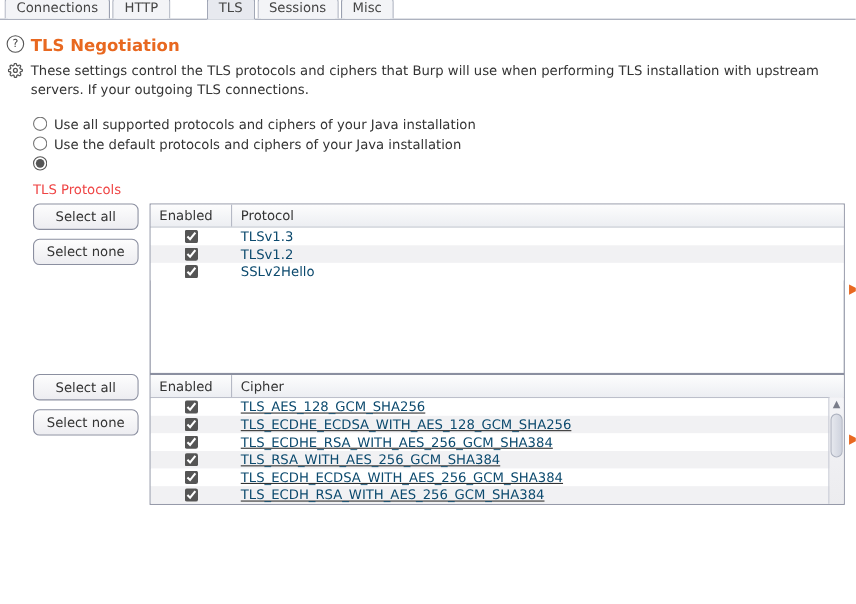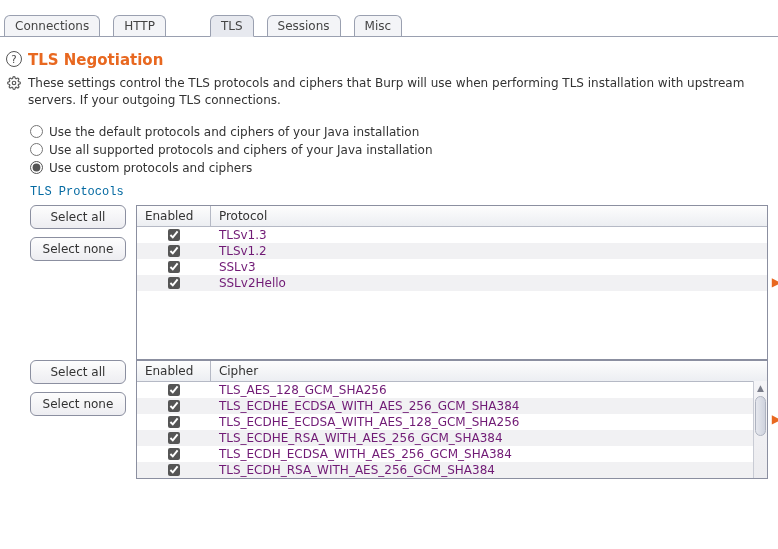--- a/index.html
+++ b/index.html
@@ -11,23 +11,23 @@
     width: 778px;
     height: 549px;
     overflow: hidden;
     position: relative;
   }
   
   .tabbar {
     display: flex;
     align-items: flex-end;
     padding: 2px 0 0 4px;
-    height: 37px;
+    height: 18px;
     border-bottom: 1px solid #9aa0b0;
-    gap: 11px;
+    gap: 0;
   }
   .tab {
     padding: 3px 10px 3px 10px;
     border: 1px solid #9aa0b0;
     border-bottom: none;
     border-top-left-radius: 6px;
     border-top-right-radius: 6px;
     background: #f3f4f7;
     color: #444;
     margin-right: 2px;
@@ -80,24 +80,23 @@
     font-size: 12px;
     line-height: 1.4;
     margin-bottom: 12px;
   }
   
   .radio-list { padding-left: 24px; margin-bottom: 8px; }
   .radio-row { display: flex; align-items: center; margin: 4px 0; gap: 6px; }
   input[type=radio] { accent-color: #555; }
   
   .subheading {
-    color: #0369a1;
+    color: #ef4444;
     font-size: 12px;
     margin: 10px 0 6px 24px;
-    font-family: Liberation Mono, monospace;
   }
   
   .twocol { display: flex; align-items: flex-start; padding-left: 24px; gap: 10px; }
   .btncol { display: flex; flex-direction: column; gap: 8px; width: 96px; }
   .btn {
     border: 1px solid #8b8fa0;
     background: linear-gradient(#fdfdfd, #ededf1);
     border-radius: 6px;
     padding: 4px 0;
     font-size: 12px;
@@ -124,21 +123,21 @@
     font-size: 12px;
   }
   .th:last-child { border-right: none; }
   .th.enabled-col { width: 74px; }
   .th.protocol-col, .th.cipher-col { flex: 1; }
   .table-body { }
   .tr { display: flex; align-items: center; height: 16px; }
   .tr:nth-child(odd) { background: #ffffff; }
   .tr:nth-child(even) { background: #f1f1f3; }
   .td-chk { width: 74px; display:flex; justify-content:center; }
-  .td-txt { flex:1; padding-left:8px; color:#701a75; font-size:12px; }
+  .td-txt { flex:1; padding-left:8px; color:#0c4a6e; font-size:12px; }
   input[type=checkbox] { width: 12px; height: 12px; accent-color:#555; }
   
   .side-arrow {
     position: absolute;
     right: -14px;
     top: 50%;
     transform: translateY(-50%);
     color: #e86820;
     font-size: 12px;
     cursor: pointer;
@@ -191,29 +190,28 @@
         <circle cx="12" cy="12" r="3"></circle>
         <path d="M19.4 15a1.65 1.65 0 0 0 .33 1.82l.06.06a2 2 0 1 1-2.83 2.83l-.06-.06a1.65 1.65 0 0 0-1.82-.33 1.65 1.65 0 0 0-1 1.51V21a2 2 0 1 1-4 0v-.09a1.65 1.65 0 0 0-1-1.51 1.65 1.65 0 0 0-1.82.33l-.06.06a2 2 0 1 1-2.83-2.83l.06-.06a1.65 1.65 0 0 0 .33-1.82 1.65 1.65 0 0 0-1.51-1H3a2 2 0 1 1 0-4h.09a1.65 1.65 0 0 0 1.51-1 1.65 1.65 0 0 0-.33-1.82l-.06-.06a2 2 0 1 1 2.83-2.83l.06.06a1.65 1.65 0 0 0 1.82.33h0a1.65 1.65 0 0 0 1-1.51V3a2 2 0 1 1 4 0v.09a1.65 1.65 0 0 0 1 1.51 1.65 1.65 0 0 0 1.82-.33l.06-.06a2 2 0 1 1 2.83 2.83l-.06.06a1.65 1.65 0 0 0-.33 1.82v0a1.65 1.65 0 0 0 1.51 1H21a2 2 0 1 1 0 4h-.09a1.65 1.65 0 0 0-1.51 1z"></path>
       </svg>
     </span>
     <div class="desc">These settings control the TLS protocols and ciphers that Burp will use when performing TLS installation with upstream servers. If your outgoing TLS connections.</div>
   </div>
 
   <div class="radio-list">
     <label class="radio-row">
       <input type="radio" name="tlsmode" style="">
+      <span>Use all supported protocols and ciphers of your Java installation</span>
+    </label>
+    <label class="radio-row">
+      <input type="radio" name="tlsmode" style="">
       <span>Use the default protocols and ciphers of your Java installation</span>
     </label>
     <label class="radio-row">
-      <input type="radio" name="tlsmode" style="">
-      <span>Use all supported protocols and ciphers of your Java installation</span>
-    </label>
-    <label class="radio-row">
       <input type="radio" name="tlsmode" checked="" style="">
-      <span>Use custom protocols and ciphers</span>
     </label>
   </div>
 
   <div class="subheading">TLS Protocols</div>
   <div class="twocol">
     <div class="btncol">
       <div class="btn">Select all</div>
       <div class="btn">Select none</div>
     </div>
     <div class="table-wrap">
@@ -231,67 +229,61 @@
           <div class="tr">
             <div class="td-chk">
               <input type="checkbox" checked="" style="">
             </div>
             <div class="td-txt">TLSv1.2</div>
           </div>
           <div class="tr">
             <div class="td-chk">
               <input type="checkbox" checked="" style="">
             </div>
-            <div class="td-txt">SSLv3</div>
-          </div>
-          <div class="tr">
-            <div class="td-chk">
-              <input type="checkbox" checked="" style="">
-            </div>
             <div class="td-txt">SSLv2Hello</div>
           </div>
         </div>
       <div class="side-arrow">▶</div>
     </div>
   </div>
 
   <div class="twocol">
     <div class="btncol">
       <div class="btn">Select all</div>
       <div class="btn">Select none</div>
     </div>
     <div class="table-wrap cipher-wrap">
       <div class="table-head">
         <div class="th enabled-col">Enabled</div>
         <div class="th cipher-col">Cipher</div>
       </div>
-      <div class="table-body" id="cipher-body" style="padding-right:12px;">
+      <div class="table-body" id="cipher-body" style="padding-right:12px;text-decoration:underline;">
           <div class="tr">
             <div class="td-chk">
               <input type="checkbox" checked="" style="">
             </div>
             <div class="td-txt">TLS_AES_128_GCM_SHA256</div>
           </div>
           <div class="tr">
             <div class="td-chk">
               <input type="checkbox" checked="" style="">
             </div>
-            <div class="td-txt">TLS_ECDHE_ECDSA_WITH_AES_256_GCM_SHA384</div>
-          </div>
-          <div class="tr">
-            <div class="td-chk">
-              <input type="checkbox" checked="" style="">
-            </div>
             <div class="td-txt">TLS_ECDHE_ECDSA_WITH_AES_128_GCM_SHA256</div>
           </div>
           <div class="tr">
             <div class="td-chk">
               <input type="checkbox" checked="" style="">
             </div>
             <div class="td-txt">TLS_ECDHE_RSA_WITH_AES_256_GCM_SHA384</div>
+          </div>
+          <div class="tr">
+            <div class="td-chk">
+              <input type="checkbox" checked="" style="">
+            </div>
+            <div class="td-txt">TLS_RSA_WITH_AES_256_GCM_SHA384</div>
           </div>
           <div class="tr">
             <div class="td-chk">
               <input type="checkbox" checked="" style="">
             </div>
             <div class="td-txt">TLS_ECDH_ECDSA_WITH_AES_256_GCM_SHA384</div>
           </div>
           <div class="tr">
             <div class="td-chk">
               <input type="checkbox" checked="" style="">

